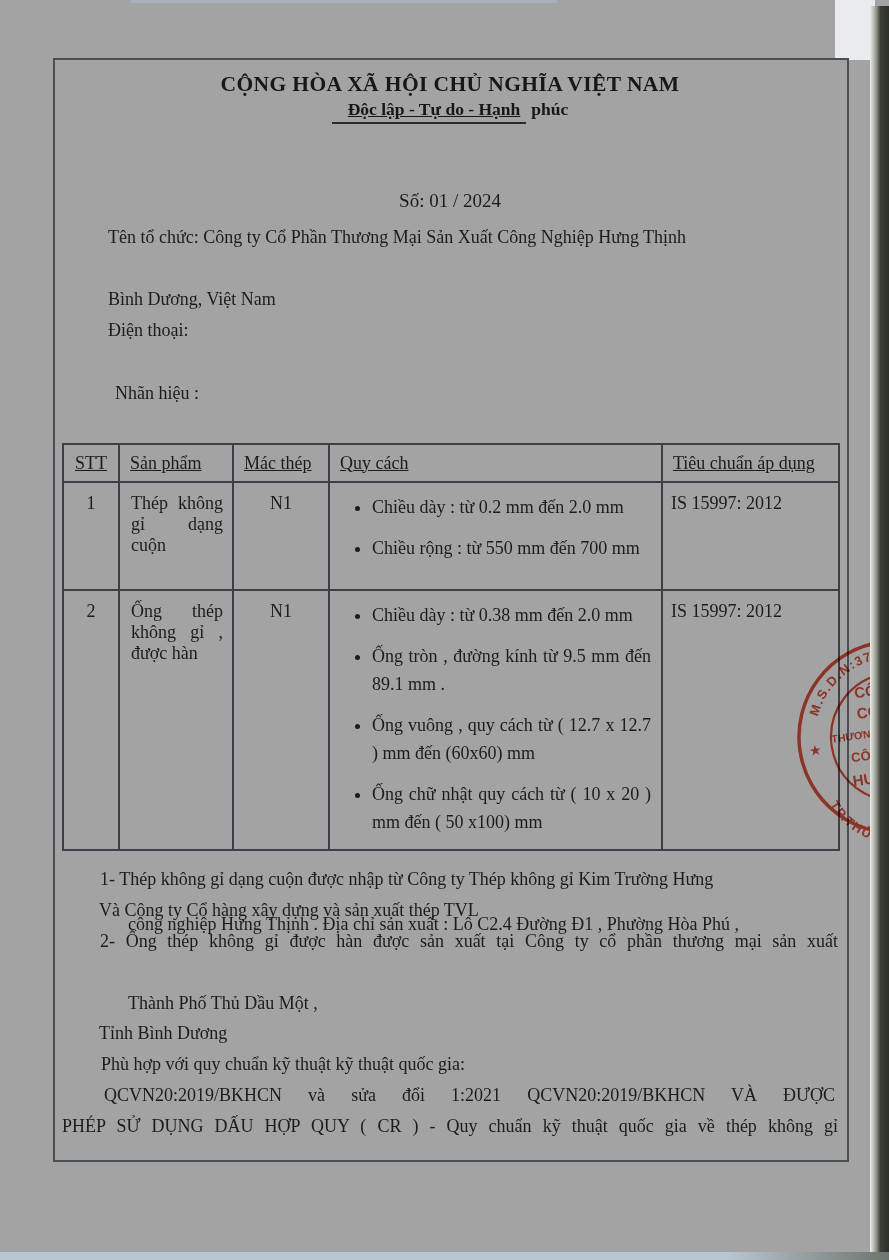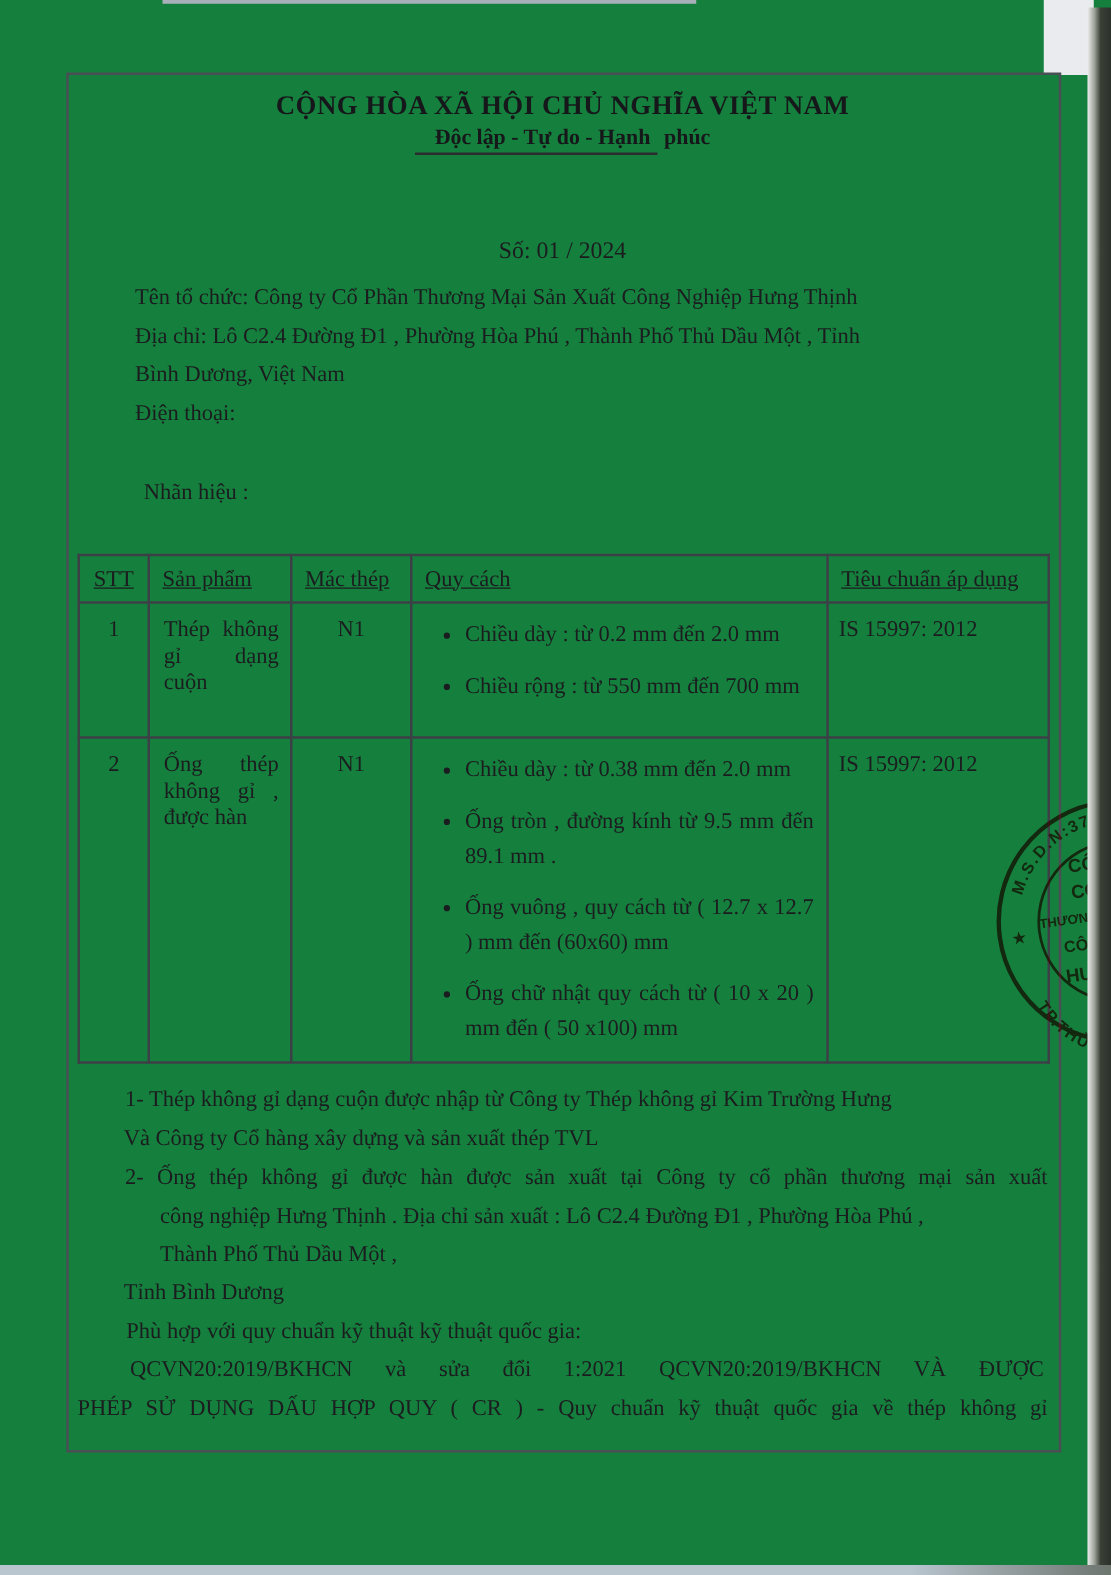--- a/index.html
+++ b/index.html
@@ -1,18 +1,18 @@
 <!DOCTYPE html>
 <html><head>
 <meta charset="utf-8">
 <style>
   html,body{margin:0;padding:0;background:#ffffff;}
   #page{
     position:relative;width:889px;height:1260px;overflow:hidden;
-    background:#15803d;
+    background:#a3a3a3;
     font-family:"Liberation Serif","DejaVu Serif",serif;
     color:#1b1c1f;
   }
   .abs{position:absolute;}
   
   .top-edge{left:130px;top:0;width:427px;height:3px;background:#aab0ba;z-index:6;}
   .right-band{
     left:870px;top:6px;width:19px;height:1250px;z-index:6;
     background:linear-gradient(to right,#eceded 0%,#9aa095 30%,#3a4036 55%,#2b312a 100%);
   }
@@ -24,21 +24,21 @@
   
   .frame{
     left:53px;top:58px;width:792px;height:1100px;
     border:2px solid #4a4f55;z-index:1;background:transparent;
   }
   
   .h-national{left:53px;top:72px;width:794px;text-align:center;
     font-size:21.5px;font-weight:bold;letter-spacing:.4px;color:#16171a;z-index:2;}
   .h-motto{left:53px;top:99px;width:794px;text-align:center;
     font-size:17.5px;font-weight:bold;color:#16171a;z-index:2;}
-  .h-motto .uline{border-bottom:2.5px solid #2b2c2f;padding:0 6px 3px 16px;}
+  .h-motto .uline{border-bottom:2.5px solid #2b2c2f;padding:0 6px 3px 16px;text-decoration:underline;}
   .h-motto .tail{padding-left:5px;}
   .h-title{left:53px;top:150px;width:794px;text-align:center;
     font-size:25px;font-weight:bold;letter-spacing:.8px;color:#141519;z-index:2;}
   .h-number{left:53px;top:190px;width:794px;text-align:center;font-size:19px;z-index:2;}
   
   .line{position:absolute;font-size:18px;line-height:30px;white-space:nowrap;z-index:2;}
   .b{font-weight:bold;}
   
   .spec-table{position:absolute;left:62px;top:443px;z-index:2;
     border-collapse:collapse;table-layout:fixed;font-size:18px;color:#1b1c1f;}
@@ -75,21 +75,20 @@
 
   <div class="abs frame"></div>
 
   <div class="abs h-national">CỘNG HÒA XÃ HỘI CHỦ NGHĨA VIỆT NAM</div>
   <div class="abs h-motto">
     <span class="uline">Độc lập - Tự do - Hạnh</span><span class="tail">phúc</span>
   </div>
   <div class="abs h-number">Số: 01 / 2024</div>
 
   <div class="line" style="left:108px;top:222px;">Tên tổ chức: Công ty Cổ Phần Thương Mại Sản Xuất Công Nghiệp Hưng Thịnh</div>
-  <div class="line" style="left:108px;top:253px;">Địa chỉ: Lô C2.4 Đường Đ1 , Phường Hòa Phú , Thành Phố Thủ Dầu Một , Tỉnh</div>
   <div class="line" style="left:108px;top:284px;">Bình Dương, Việt Nam</div>
   <div class="line" style="left:108px;top:315px;">Điện thoại:</div>
   <div class="line" style="left:115px;top:378px;">Nhãn hiệu :</div>
 
   <table class="spec-table">
     <colgroup>
       <col style="width:56px">
         <col style="width:114px">
         <col style="width:96px">
       <col style="width:333px">
@@ -131,21 +130,21 @@
         </td>
         <td class="c-std">IS 15997: 2012</td>
       </tr>
     </tbody>
   </table>
 
   <div class="notes">
     <div class="line" style="left:38px;top:864px;">1-  Thép không gỉ dạng cuộn được nhập từ Công ty Thép không gỉ Kim Trường Hưng</div>
     <div class="line" style="left:37px;top:895px;">Và Công ty Cổ hàng xây dựng và sản xuất thép TVL</div>
     <div class="line jlast" style="left:38px;top:926px;width:738px;">2-  Ống thép không gỉ được hàn được sản xuất tại Công ty cổ phần thương mại sản xuất</div>
-    <div class="line" style="left:66px;top:957px;font-family:Liberation Serif, serif;">công nghiệp Hưng Thịnh . Địa chỉ sản xuất : Lô C2.4 Đường Đ1 , Phường Hòa Phú ,</div>
+    <div class="line" style="left:66px;top:909px;font-family:Liberation Serif, serif;">công nghiệp Hưng Thịnh . Địa chỉ sản xuất : Lô C2.4 Đường Đ1 , Phường Hòa Phú ,</div>
     <div class="line" style="left:66px;top:988px;">Thành Phố Thủ Dầu Một ,</div>
     <div class="line" style="left:37px;top:1018px;">Tỉnh Bình Dương</div>
     <div class="line" style="left:39px;top:1049px;">Phù hợp với quy chuẩn kỹ thuật kỹ thuật quốc gia:</div>
     <div class="line jlast" style="left:42px;top:1080px;width:731px;">QCVN20:2019/BKHCN và sửa đổi 1:2021 QCVN20:2019/BKHCN VÀ ĐƯỢC</div>
     <div class="line jlast" style="left:0px;top:1111px;width:776px;">PHÉP SỬ DỤNG DẤU HỢP QUY ( CR ) -  Quy chuẩn kỹ thuật quốc gia về thép không gỉ</div>
   </div>
 
   <svg class="stamp" width="250" height="240" viewBox="0 0 250 240">
     <g transform="rotate(-8 125 119)" fill="none" stroke="#d8432c">
       <circle cx="125" cy="119" r="96" stroke-width="3.5"></circle>

